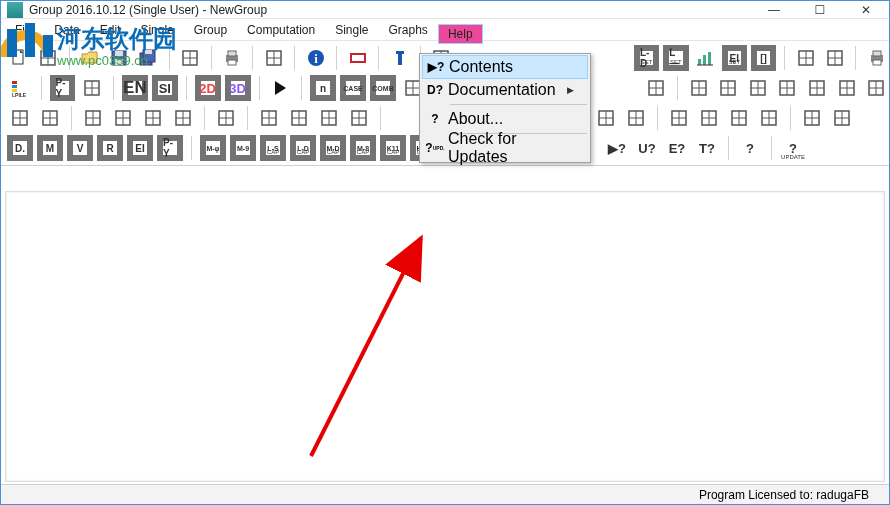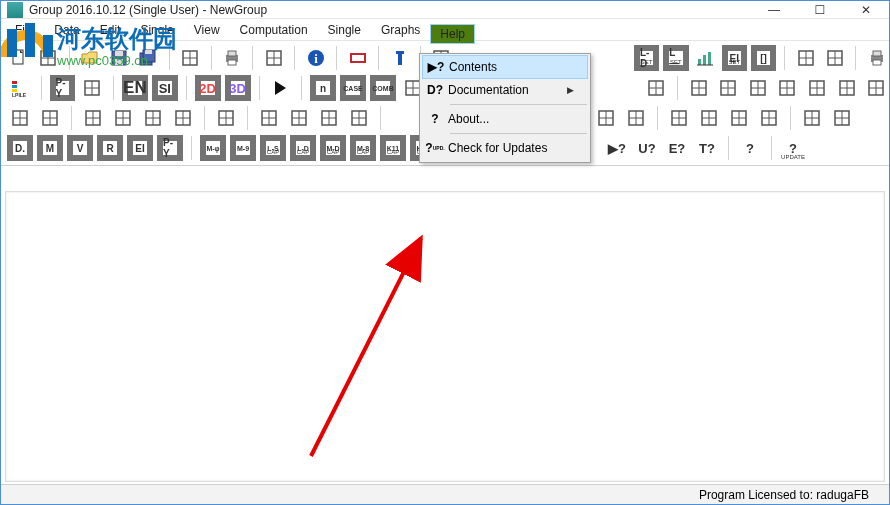--- a/index.html
+++ b/index.html
@@ -43,21 +43,21 @@
     border-bottom: 1px solid #e5e5e5;
   }
   .menuitem {
     padding: 2px 10px;
     color: #222;
     height: 20px;
     display: flex;
     align-items: center;
   }
   .menuitem.open {
-    background: #4d7c0f;
+    background: #ec4899;
     border: 1px solid #99d1ff;
     padding: 1px 9px;
     margin-top: 8px;
   }
   
   .toolbars {
     border-bottom: 1px solid #d0d0d0;
     padding: 2px 0 2px 0;
   }
   .toolrow {
@@ -109,21 +109,21 @@
     align-items: center;
     padding-right: 14px;
   }
   .dditem.hover { background: #cce8ff; border: 1px solid #99d1ff; height: 24px; margin: -1px 0; }
   .dditem .ddicon {
     width: 26px;
     display: flex; align-items: center; justify-content: center;
     font-size: 12px;
     font-weight: bold;
   }
-  .dditem .ddlabel { flex: 1; font-size: 12px; }
+  .dditem .ddlabel { flex: 1; font-size: 16px; }
   .dditem .arrow { font-size: 9px; color: #333; }
   .ddsep { height: 1px; background: #c8c8c8; margin: 2px 1px 2px 28px; }
   
   .content {
     position: absolute;
     top: 190px;
     bottom: 22px;
     left: 4px;
     right: 4px;
     background: #fff;
@@ -173,21 +173,21 @@
   <div class="winbtn close">
       <span>✕</span>
     </div>
 </div>
 
 <div class="menubar" id="menubar">
     <div class="menuitem">File</div>
     <div class="menuitem">Data</div>
     <div class="menuitem">Edit</div>
     <div class="menuitem">Single</div>
-    <div class="menuitem">View</div>
+    <div class="menuitem">Group</div>
     <div class="menuitem">Computation</div>
     <div class="menuitem">Single</div>
     <div class="menuitem">Graphs</div>
     <div class="menuitem open">Help</div>
   </div>
 
 <div class="toolbars" id="toolbars">
     <div class="toolrow">
       <div class="toolbtn">
         <svg viewBox="0 0 20 20">

